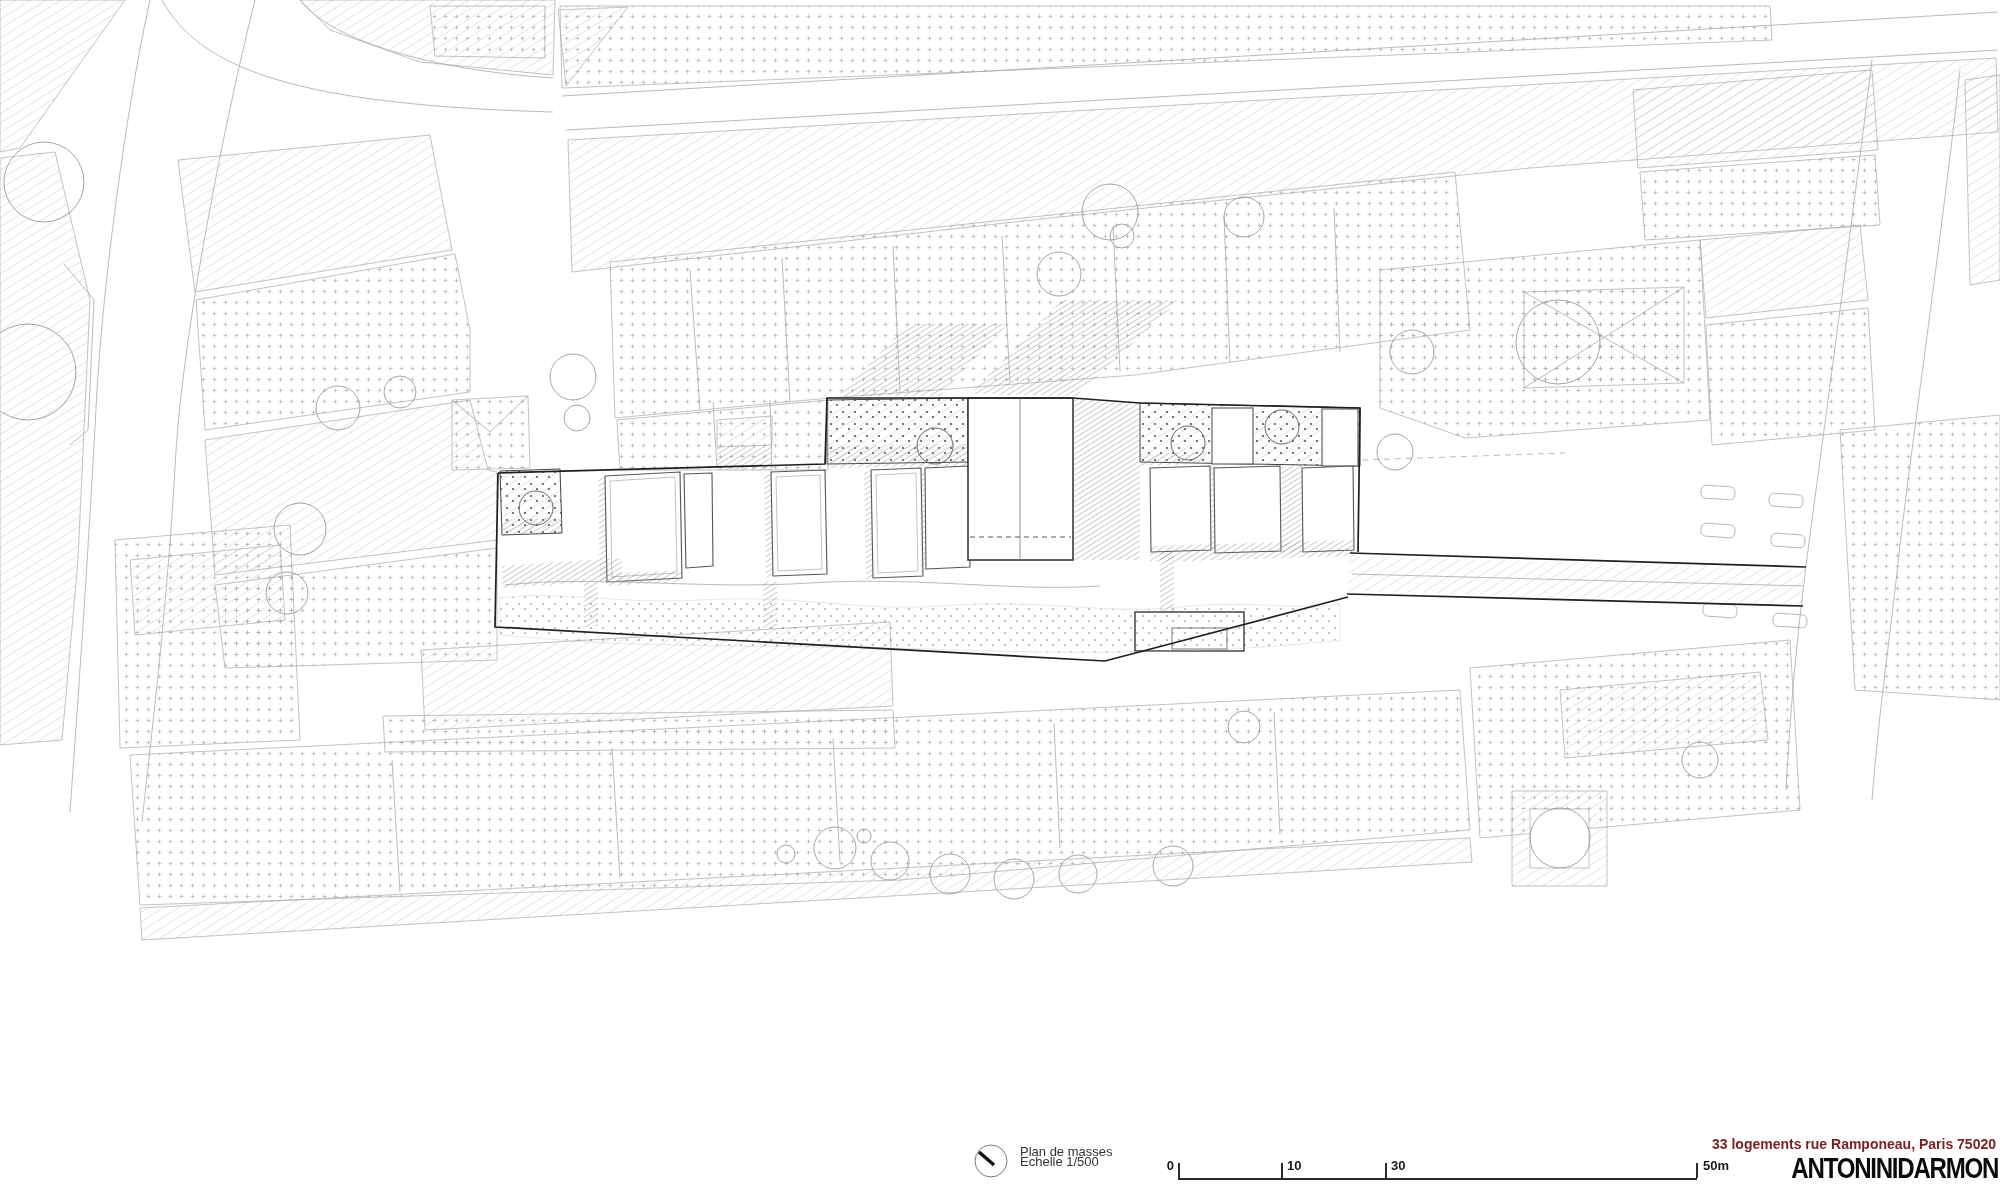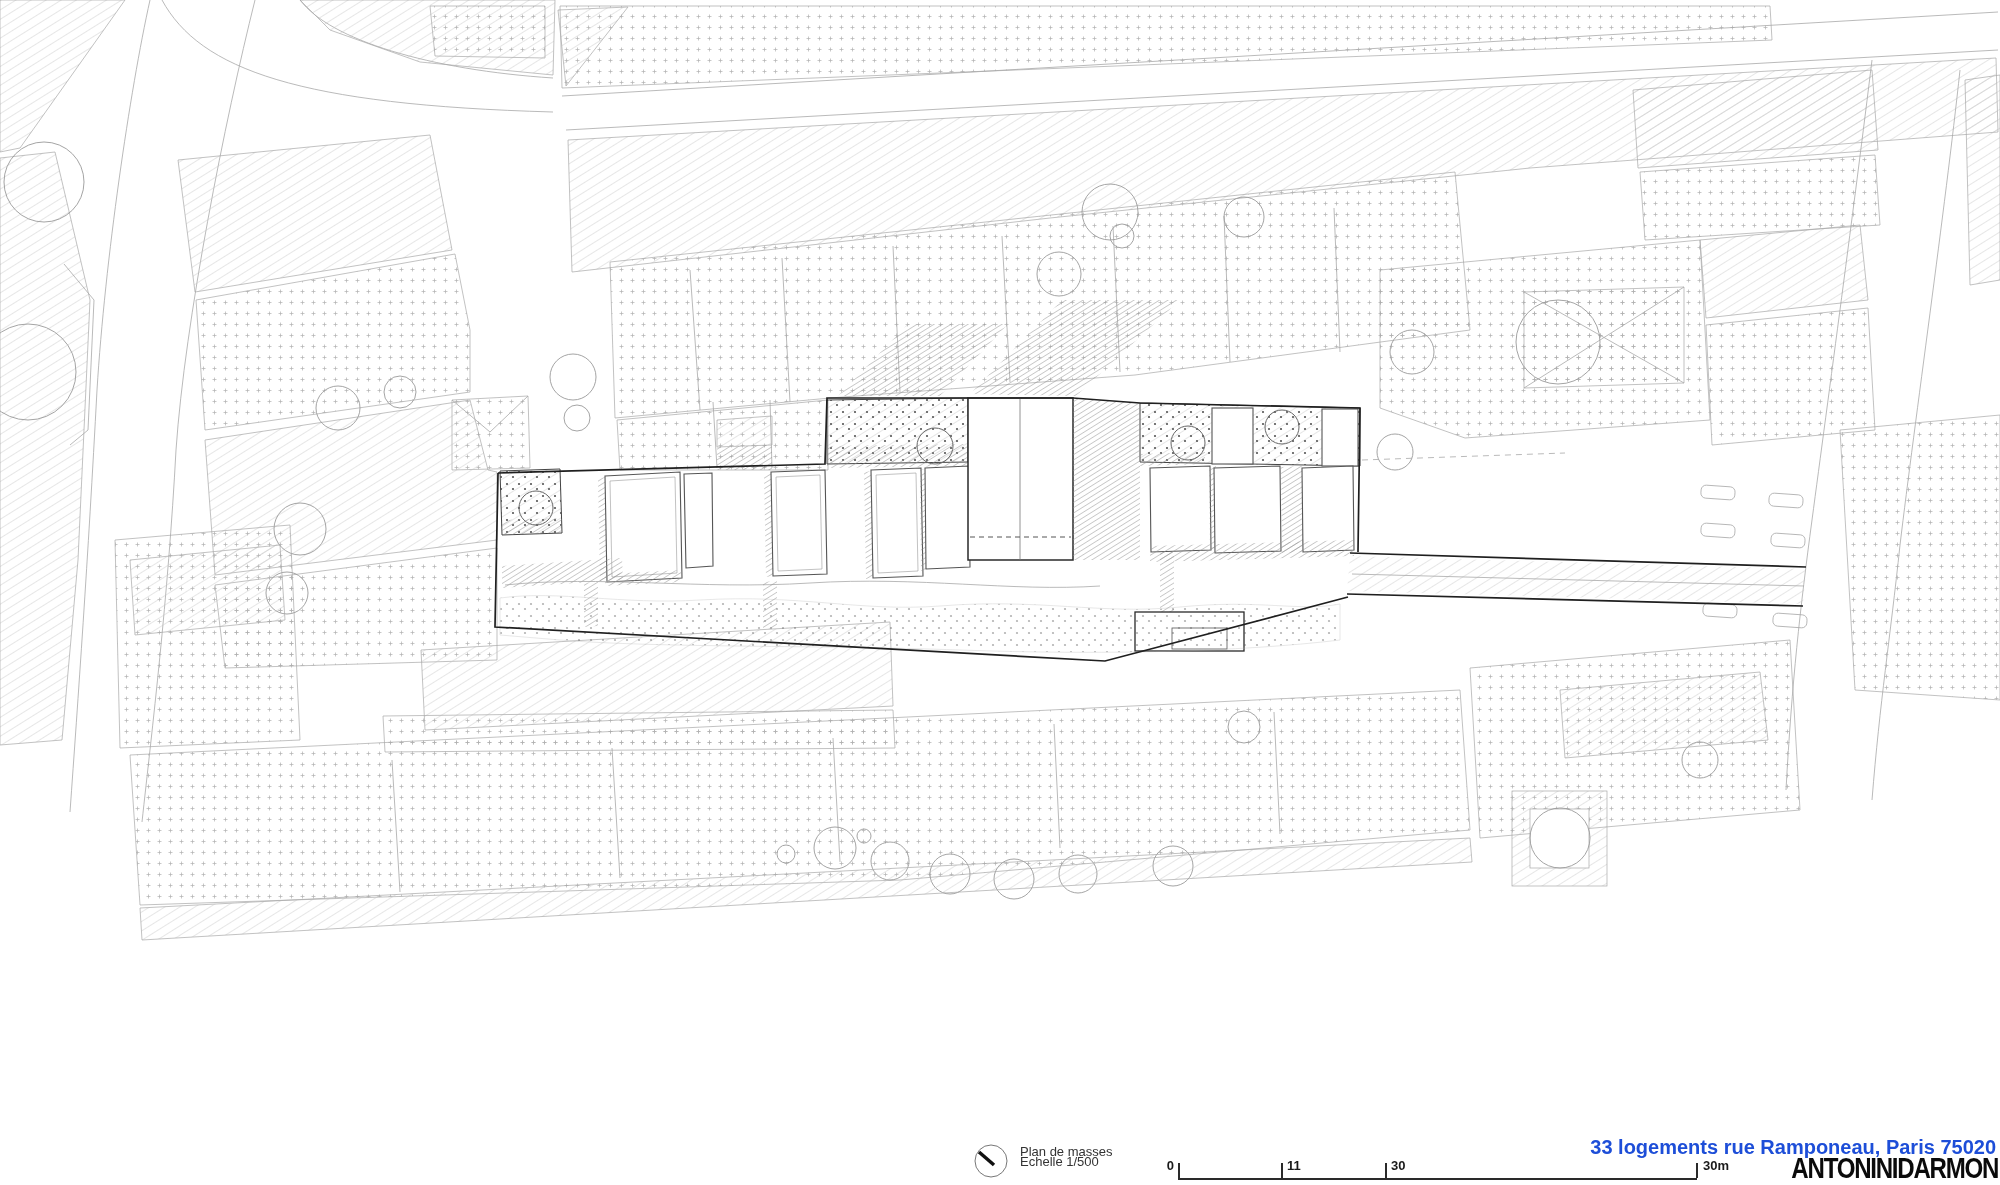--- a/index.html
+++ b/index.html
@@ -11,22 +11,22 @@
   .tb-text{position:absolute;font-size:13px;line-height:15px;color:#333;}
   #drawing-title{left:1020px;top:14px;}
   #scale-label{left:1020px;top:24px;}
   .sb-label{position:absolute;top:28px;font-size:13px;font-weight:bold;color:#1a1a1a;}
   #sb-l0{left:1130px;width:44px;text-align:right;}
   #sb-l1{left:1287px;}
   #sb-l2{left:1391px;}
   #sb-l3{left:1703px;}
   .sb-bar{position:absolute;left:1178px;top:48px;width:519px;height:2px;background:#2a2a2a;}
   .sb-tick{position:absolute;top:33px;width:1.5px;height:15px;background:#2a2a2a;}
-  #project-title{position:absolute;right:4px;top:6px;font-size:20px;font-weight:bold;
-                 color:#1d4ed8;white-space:nowrap;}
+  #project-title{position:absolute;right:4px;top:6px;font-size:14px;font-weight:bold;
+                 color:#7f1d1d;white-space:nowrap;}
   #firm-logo{position:absolute;right:2px;top:22px;font-size:29px;font-weight:900;
              letter-spacing:-1.5px;color:#0a0a0a;transform:scaleX(.83);transform-origin:100% 50%;
              white-space:nowrap;}
   
   .p  {fill:url(#dt);stroke:#a8a8a8;stroke-width:.7;}
   .ph {fill:url(#h);stroke:#a8a8a8;stroke-width:.7;}
   .sh {fill:url(#hd);stroke:none;}
   .ln {fill:none;stroke:#a8a8a8;stroke-width:.8;}
   .tr {fill:none;stroke:#9a9a9a;stroke-width:.9;}
   .trs{fill:none;stroke:#666;stroke-width:1;}
@@ -229,20 +229,20 @@
     </svg>
     <div class="tb-text" id="drawing-title">Plan de masses</div>
     <div class="tb-text" id="scale-label">Echelle  1/500</div>
 
     <div class="sb-bar"></div>
     <div class="sb-tick" style="left:1178px;"></div>
     <div class="sb-tick" style="left:1281px;"></div>
     <div class="sb-tick" style="left:1385px;"></div>
     <div class="sb-tick" style="left:1696px;"></div>
     <div class="sb-label" id="sb-l0">0</div>
-    <div class="sb-label" id="sb-l1">11</div>
+    <div class="sb-label" id="sb-l1">10</div>
     <div class="sb-label" id="sb-l2">30</div>
-    <div class="sb-label" id="sb-l3">30m</div>
+    <div class="sb-label" id="sb-l3">50m</div>
 
     <div id="project-title">33 logements rue Ramponeau, Paris 75020</div>
     <div id="firm-logo">ANTONINIDARMON</div>
   </div>
 </div>
 
 </body></html>

